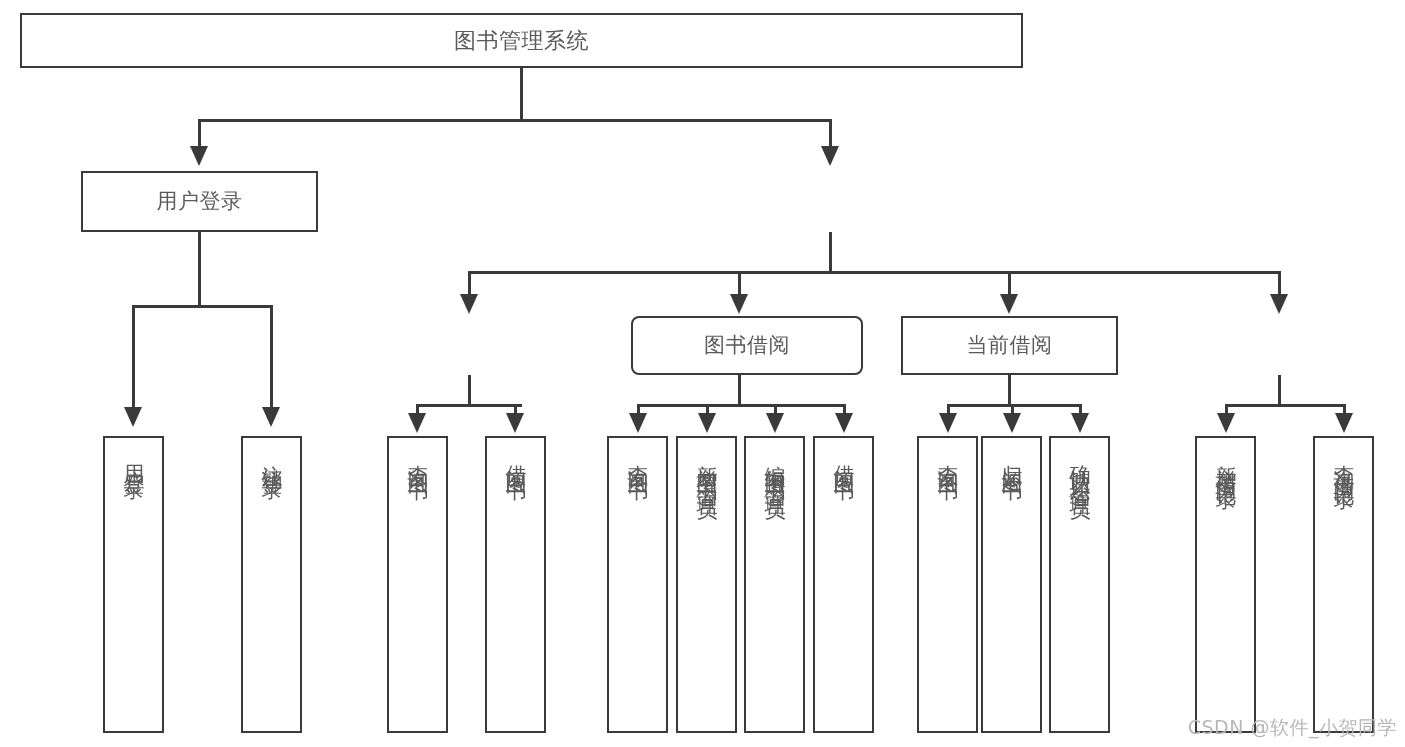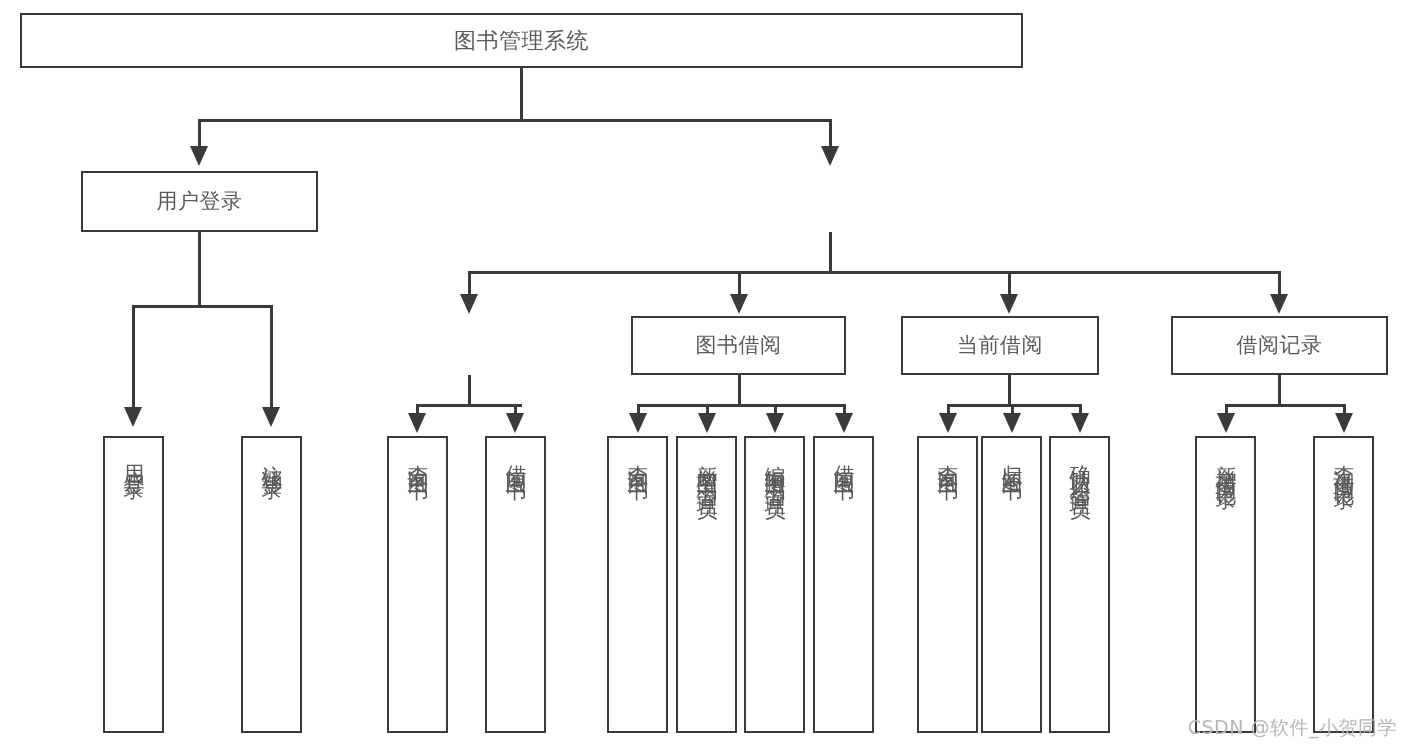--- a/index.html
+++ b/index.html
@@ -107,28 +107,25 @@
   <div class="hline" style="left:468px;top:271px;width:812px;"></div>
   <div class="vline" style="left:468px;top:271px;height:26px;"></div>
   <div class="arrow" style="left:460px;top:294px;"></div>
   <div class="vline" style="left:738px;top:271px;height:26px;"></div>
   <div class="arrow" style="left:730px;top:294px;"></div>
   <div class="vline" style="left:1008px;top:271px;height:26px;"></div>
   <div class="arrow" style="left:1000px;top:294px;"></div>
   <div class="vline" style="left:1278px;top:271px;height:26px;"></div>
   <div class="arrow" style="left:1270px;top:294px;"></div>
 
-  <div class="node h-node" style="left:631px;top:316px;width:215px;height:59px;">
+  <div class="node h-node" style="left:631px;top:316px;width:232px;height:59px;border-radius:8px;">
     <span class="cap">图书借阅</span>
   </div>
-  <div class="node h-node" style="left:901px;top:316px;width:198px;height:59px;">
+  <div class="node h-node" style="left:901px;top:316px;width:217px;height:59px;">
     <span class="cap">当前借阅</span>
-  </div>
-  <div class="node h-node" style="left:1171px;top:316px;width:217px;height:59px;">
-    <span class="cap">借阅记录</span>
   </div>
 
   <div class="vline" style="left:468px;top:375px;height:32px;"></div>
   <div class="hline" style="left:416px;top:404px;width:106px;"></div>
   <div class="vline" style="left:416px;top:404px;height:12px;"></div>
   <div class="arrow" style="left:408px;top:413px;"></div>
   <div class="vline" style="left:514px;top:404px;height:12px;"></div>
   <div class="arrow" style="left:506px;top:413px;"></div>
 
   <div class="vline" style="left:738px;top:375px;height:32px;"></div>

